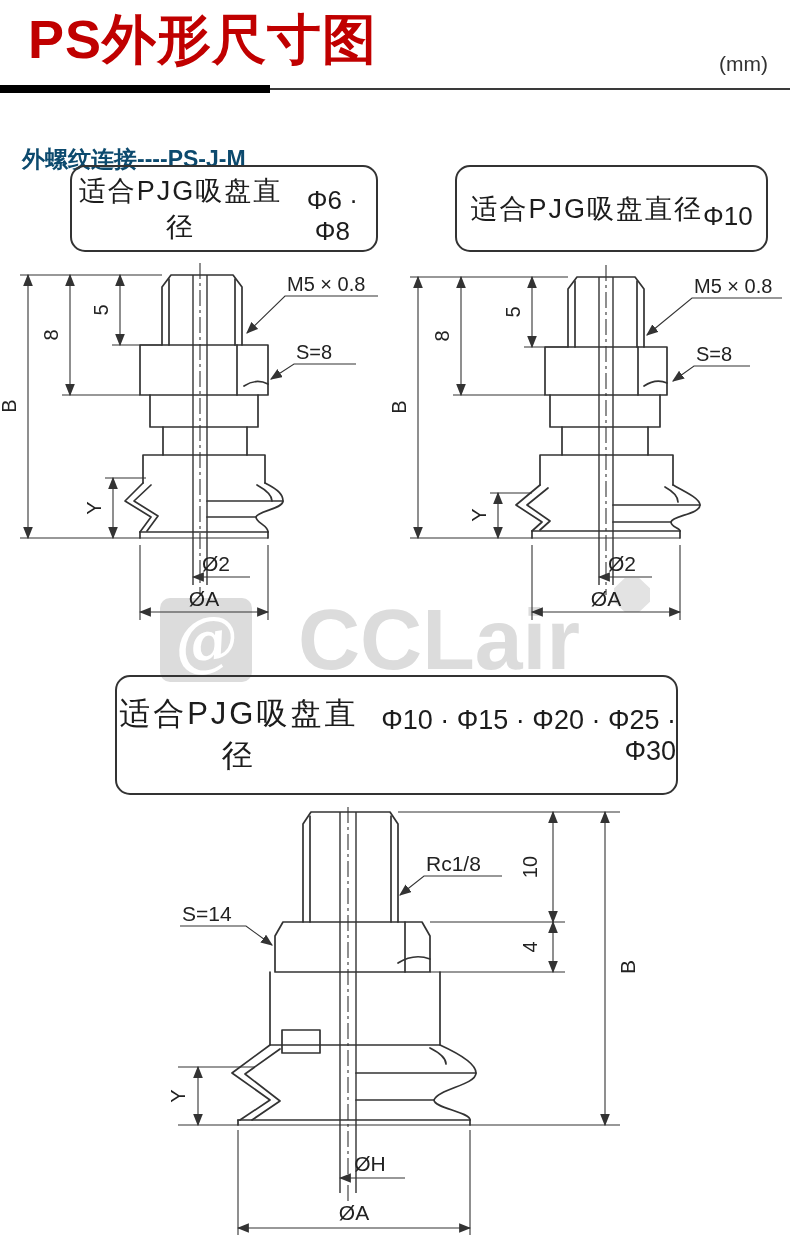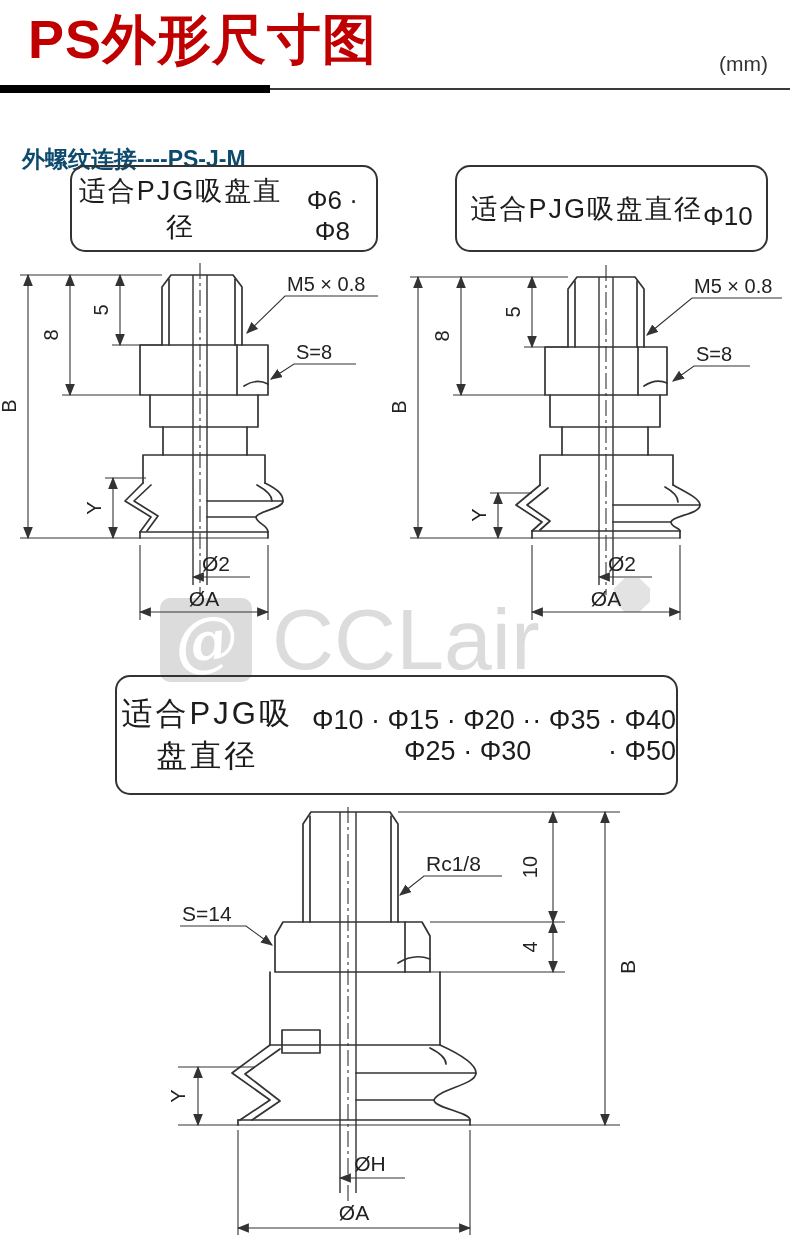--- a/index.html
+++ b/index.html
@@ -22,21 +22,21 @@
   .box1 .l1,.box2 .l1{font-size:27px;letter-spacing:2px;}
   .box1 .l2,.box2 .l2{font-size:26px;margin-top:15px;}
   .box3 .l1{font-size:31px;letter-spacing:3px;}
   .box3 .l2,.box3 .l3{font-size:27px;margin-top:1px;text-align:right;}
   
   .wm{position:absolute;left:160px;top:598px;display:flex;align-items:center;z-index:0;}
   .wm-tile{width:92px;height:84px;background:#dcdcdc;border-radius:10px;
            display:flex;align-items:center;justify-content:center;}
   .wm-at{font-family:"DejaVu Serif",serif;font-style:italic;font-weight:700;
          font-size:64px;color:#ffffff;transform:rotate(-8deg);}
-  .wm-brand{margin-left:20px;font-size:86px;font-weight:400;color:#dcdcdc;line-height:.9;}
+  .wm-brand{margin-left:46px;font-size:86px;font-weight:700;color:#dcdcdc;line-height:.9;}
   .wm-dot{position:absolute;left:614px;top:578px;width:36px;height:34px;background:#e3e3e3;
           clip-path:polygon(30% 0,70% 0,100% 30%,100% 70%,70% 100%,30% 100%,0 70%,0 30%);z-index:0;}
   
   svg{position:absolute;overflow:visible;z-index:1;}
   #fig1{left:0;top:255px;}
   #fig2{left:390px;top:255px;}
   #fig3{left:120px;top:805px;}
   svg .ol{stroke:#333;stroke-width:1.7;fill:none;stroke-linejoin:round;stroke-linecap:round;}
   svg .thin{stroke:#333;stroke-width:1.1;fill:none;}
   svg .bore{stroke:#333;stroke-width:1.4;fill:none;}
@@ -67,21 +67,20 @@
     <div class="l1">适合PJG吸盘直径</div>
     <div class="l2">Φ6 · Φ8</div>
   </div>
   <div class="cap-box box2">
     <div class="l1">适合PJG吸盘直径</div>
     <div class="l2">Φ10</div>
   </div>
   <div class="cap-box box3">
     <div class="l1">适合PJG吸盘直径</div>
     <div class="l2">Φ10 · Φ15 · Φ20 · Φ25 · Φ30</div>
-    <div class="l3">· Φ35 · Φ40 · Φ50</div>
   </div>
 
   <svg id="fig1" width="395" height="372" viewBox="0 0 395 372">
     <defs>
       <marker id="ah1" viewBox="0 0 10 8" refX="9" refY="4" markerWidth="11" markerHeight="9" orient="auto-start-reverse">
         <path d="M0,0L10,4L0,8Z" fill="#333"></path>
       </marker>
     </defs>
     <g class="cl">
       <path d="M200,8 V340"></path>

